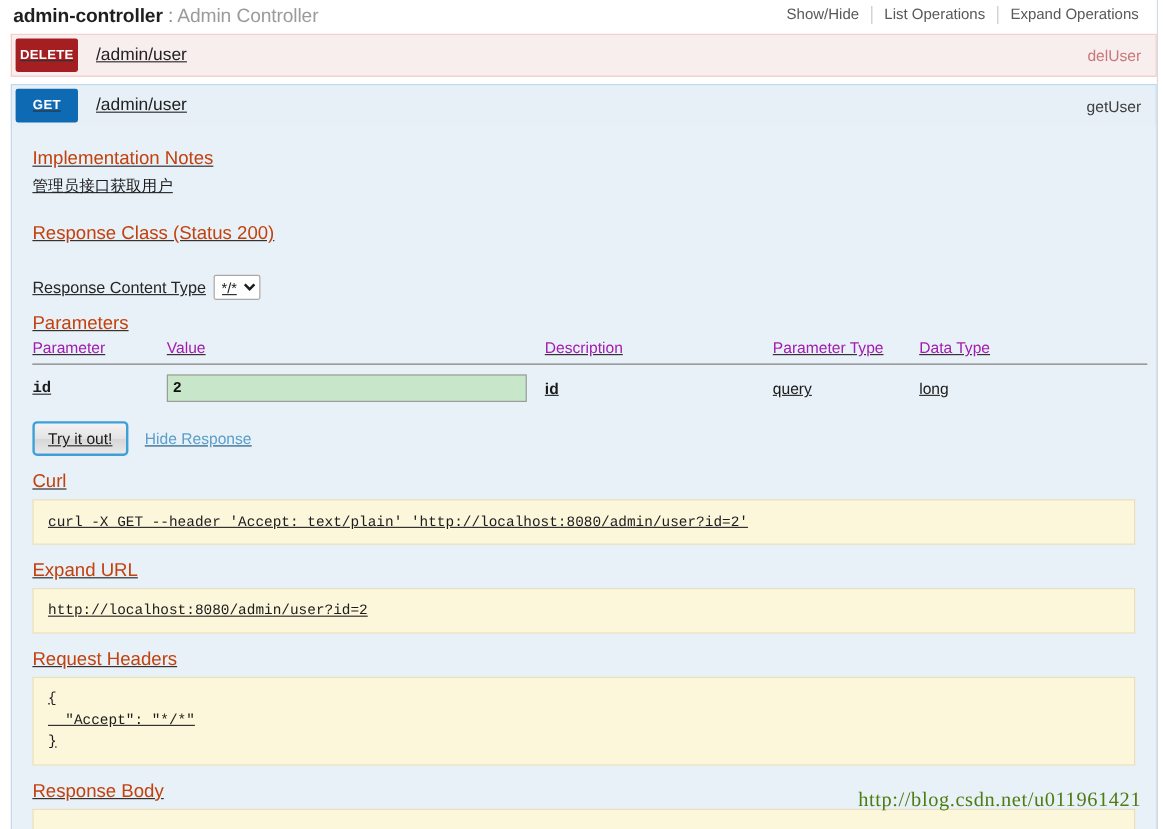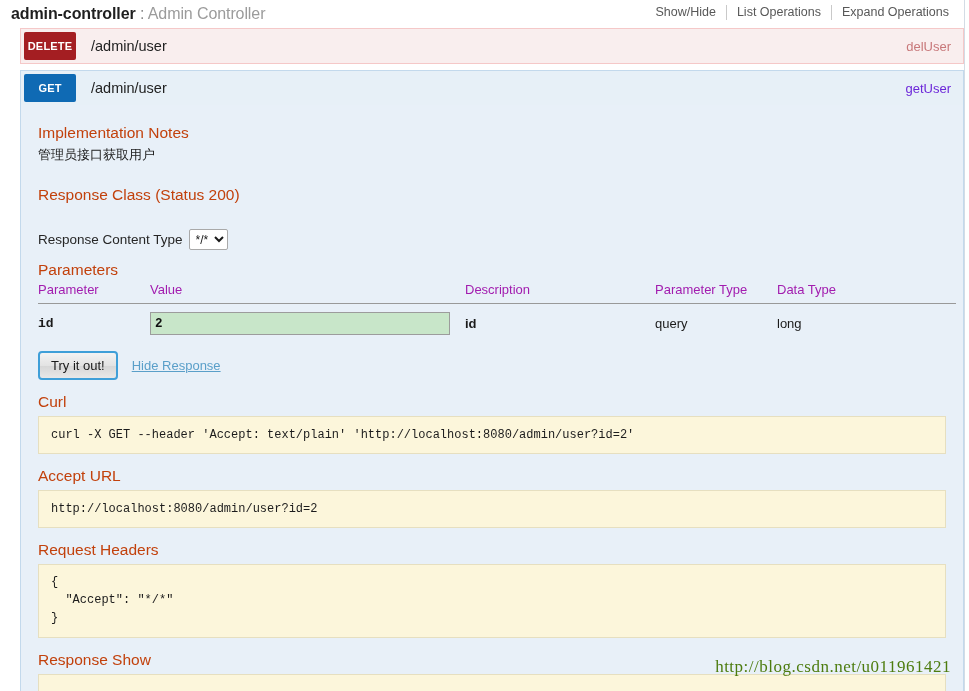--- a/index.html
+++ b/index.html
@@ -55,22 +55,23 @@
     line-height: 18px;
   }
   .resource-options .sep {
     width: 1px;
     height: 15px;
     background: #c9c9c9;
   }
 
   
   .op {
-    margin: 0 5px 0 20px;
+    margin: 0 5px 0 9px;
     border: 1px solid transparent;
+    text-decoration: underline;
   }
   .op-head {
     display: flex;
     align-items: center;
     height: 34px;
     position: relative;
     box-sizing: border-box;
   }
   .op-method {
     width: 52px;
@@ -99,21 +100,21 @@
     font-size: 13px;
     text-decoration: none;
   }
 
   .op.delete { border-color: #f5c8c8; background: #f9eeee; }
   .op.delete .op-method { background: #a41e22; }
   .op.delete .op-nick { color: #c8787a; text-align: center; }
 
   .op.get { border-color: #c3d9ec; background: #e7f0f7; margin-top: 6px; }
   .op.get .op-method { background: #0f6ab4; }
-  .op.get .op-nick { color: #6d28d9; }
+  .op.get .op-nick { color: #404040; }
 
   .op-body {
     background: #e8f0f8;
     padding: 18px 12px 0 12px;
     box-sizing: border-box;
   }
 
   h4.section {
     margin: 0 0 4px 5px;
     font-size: 15.5px;
@@ -342,32 +343,32 @@
       <a class="hide-response" href="#">Hide Response</a>
     </div>
 
     <div class="spacer-12"></div>
 
     <h4 class="section tight">Curl</h4>
     <div class="code-block">curl -X GET --header 'Accept: text/plain' 'http://localhost:8080/admin/user?id=2'</div>
 
     <div class="spacer-12"></div>
 
-    <h4 class="section tight">Accept URL</h4>
+    <h4 class="section tight">Expand URL</h4>
     <div class="code-block">http://localhost:8080/admin/user?id=2</div>
 
     <div class="spacer-12"></div>
 
     <h4 class="section tight">Request Headers</h4>
     <div class="code-block tall">{
   "Accept": "*/*"
 }</div>
 
     <div class="spacer-12"></div>
 
-    <h4 class="section tight">Response Show</h4>
+    <h4 class="section tight">Response Body</h4>
     <div class="code-block"> </div>
 
   </div>
 </div>
 
 <div class="watermark">http://blog.csdn.net/u011961421</div>
 <div class="right-gutter"></div>
 
 </body></html>

